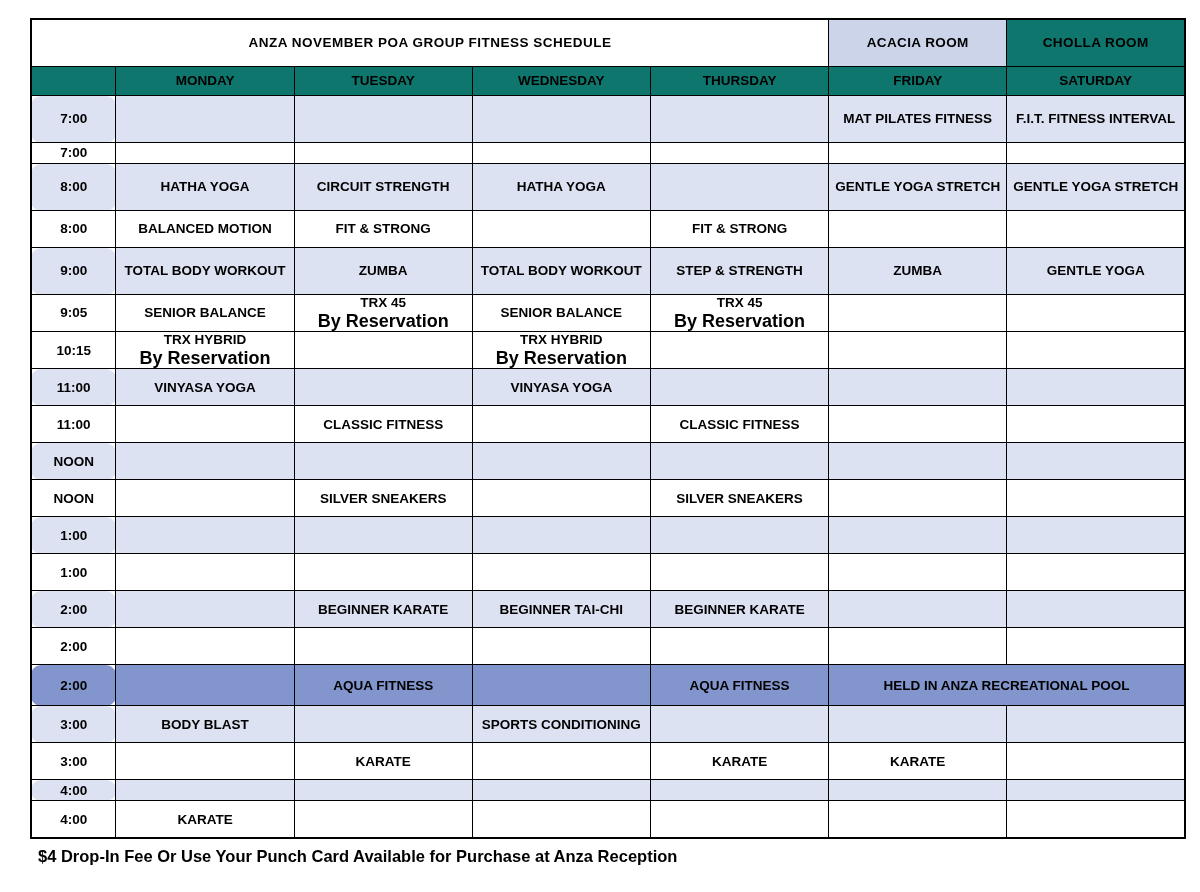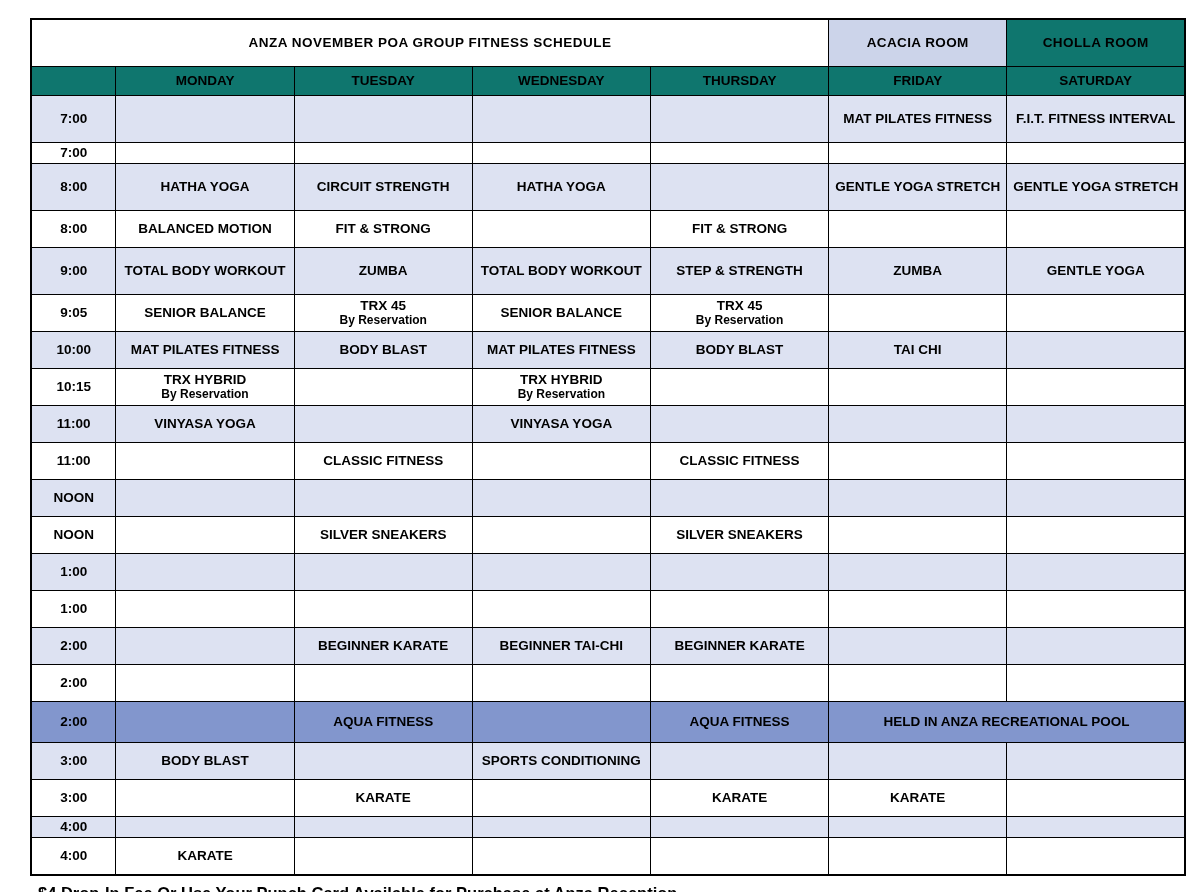--- a/index.html
+++ b/index.html
@@ -77,30 +77,31 @@
   
   tr.r-tall td { height: 46px; }
   tr.r-short td { height: 20px; }
   tr.r-med td  { height: 36px; }
 
   td.shade { background: #dde2f2; }
   td.time {
     font-weight: bold;
     font-size: 13.5px;
     background: transparent;
+    border-radius: 10px;
   }
   td.time.shade { background: #dde2f2; }
 
   td.two-line {
     line-height: 1.25;
     font-size: 13px;
   }
   .sub {
     display: block;
-    font-size: 12px;
+    font-size: 18px;
     font-weight: bold;
   }
 
   tr.aqua td {
     background: #8296cd;
     height: 40px;
   }
   tr.aqua td.time { background: #8296cd; }
 
   .footer {
@@ -192,29 +193,20 @@
         <tr class="r-med">
           <td class="time">9:05</td>
           <td class="">SENIOR BALANCE</td>
           <td class="two-line"><span>TRX 45</span><span class="sub">By Reservation</span></td>
           <td class="">SENIOR BALANCE</td>
           <td class="two-line"><span>TRX 45</span><span class="sub">By Reservation</span></td>
           <td class=""></td>
           <td class=""></td>
         </tr>
         <tr class="r-med">
-          <td class="time shade">10:00</td>
-          <td class="shade">MAT PILATES FITNESS</td>
-          <td class="shade">BODY BLAST</td>
-          <td class="shade">MAT PILATES FITNESS</td>
-          <td class="shade">BODY BLAST</td>
-          <td class="shade">TAI CHI</td>
-          <td class="shade"></td>
-        </tr>
-        <tr class="r-med">
           <td class="time">10:15</td>
           <td class="two-line"><span>TRX HYBRID</span><span class="sub">By Reservation</span></td>
           <td class=""></td>
           <td class="two-line"><span>TRX HYBRID</span><span class="sub">By Reservation</span></td>
           <td class=""></td>
           <td class=""></td>
           <td class=""></td>
         </tr>
         <tr class="r-med">
           <td class="time shade">11:00</td>

